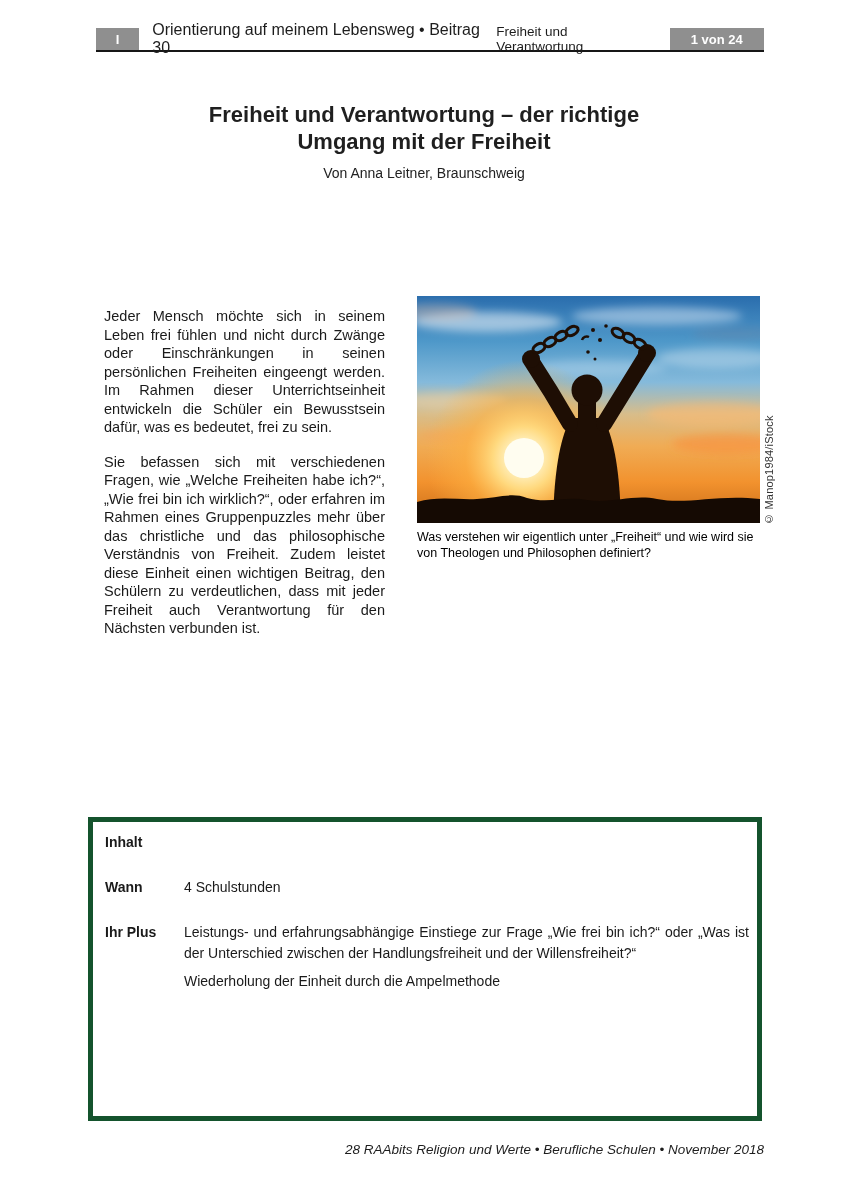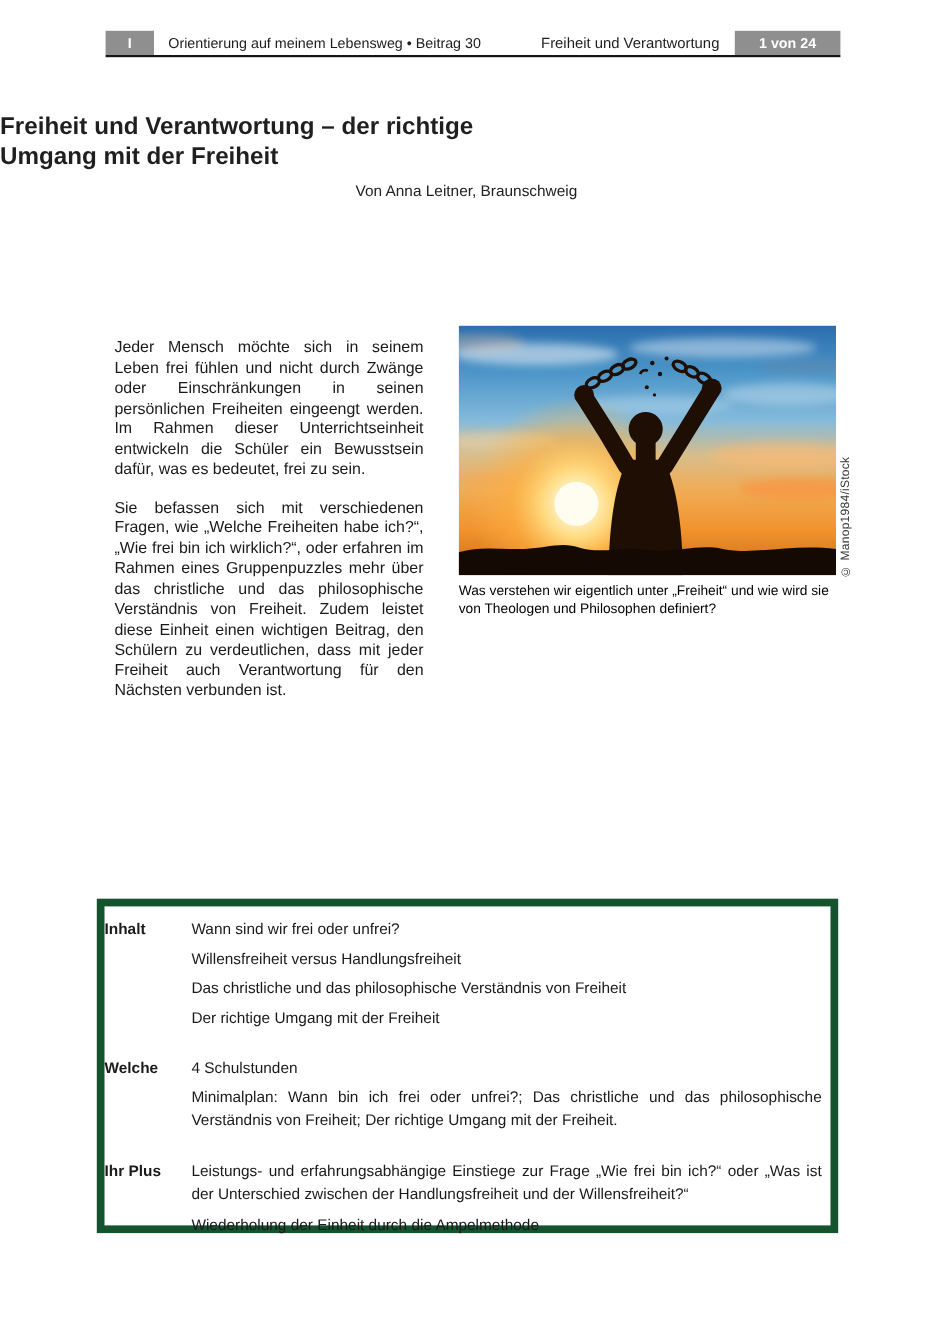--- a/index.html
+++ b/index.html
@@ -6,44 +6,44 @@
   .page{position:relative;width:848px;height:1200px;background:#fff;overflow:hidden;
         font-family:"Liberation Sans",sans-serif;color:#1a1a1a;}
 
   
   .header{position:absolute;left:96px;top:28px;width:668px;height:22px;
           display:flex;align-items:stretch;border-bottom:2px solid #161616;}
   .badge{background:#8f8f8f;color:#fff;font-weight:bold;font-size:13px;
          display:flex;align-items:center;justify-content:center;}
   .badge-section{width:44px;}
   .badge-page{width:96px;}
-  .header-left{margin-left:13px;font-size:13px;display:flex;align-items:center;color:#1d1d1d;}
+  .header-left{margin-left:13px;font-size:16px;display:flex;align-items:center;color:#1d1d1d;}
   .header-right{margin-left:auto;padding-right:14px;font-size:13.5px;display:flex;align-items:center;color:#1d1d1d;}
 
   
-  .title{position:absolute;left:0;top:101px;width:100%;text-align:left;
+  .title{position:absolute;left:0;top:101px;width:100%;text-align:center;
          font-size:22px;font-weight:bold;line-height:27px;color:#1f1f1f;}
   .byline{position:absolute;left:0;top:165px;width:100%;text-align:center;font-size:14px;color:#222;}
 
   
   .intro{position:absolute;left:88px;top:291px;width:313px;font-size:14.5px;
          line-height:18.5px;text-align:justify;hyphens:auto;-webkit-hyphens:auto;}
   .intro p{margin:16px;}
   .intro p + p{margin-top:7px;}
 
   .figure{position:absolute;left:417px;top:296px;width:343px;}
   .figure svg{display:block;}
   .caption{margin-top:6px;font-size:12.5px;line-height:16px;color:#000000;}
   .credit{position:absolute;left:763px;top:385px;height:140px;width:16px;
           writing-mode:vertical-rl;transform:rotate(180deg);
           font-size:11px;color:#333;text-align:left;letter-spacing:.2px;}
 
   
   .info-box{position:absolute;left:88px;top:817px;width:674px;height:304px;
-            border:7px solid #14532d;box-sizing:border-box;padding:10px 8px 0 0;}
+            border:5px solid #14532d;box-sizing:border-box;padding:10px 8px 0 12px;}
   .info-row{display:flex;}
   .info-row + .info-row{margin-top:25px;}
   .info-label{width:79px;flex:none;font-weight:bold;font-size:14px;line-height:20px;}
   .info-content{flex:1;font-size:14px;line-height:20px;}
   .info-item{margin-bottom:7px;}
   .info-item.justify{text-align:justify;line-height:21px;}
   .info-item:last-child{margin-bottom:0;}
 
   
   .footer{position:absolute;right:84px;top:1142px;font-size:13.5px;font-style:italic;color:#1d1d1d;}
@@ -145,37 +145,31 @@
         <path fill="#150a03" d="M0,206 C20,200 40,204 60,203 C80,202 95,196 110,202 C130,208 150,200 170,204 C195,208 215,198 240,203 C270,209 300,198 343,203 L343,227 L0,227 Z"></path>
       </g>
     </svg>
     <div class="caption">Was verstehen wir eigentlich unter „Freiheit“ und wie wird sie von Theologen und Philosophen definiert?</div>
   </div>
   <div class="credit">© Manop1984/iStock</div>
 
   <div class="info-box">
     <div class="info-row">
       <div class="info-label">Inhalt</div>
-      <div class="info-content">
-        <div class="info-item">Wann sind wir frei oder unfrei?</div>
-        <div class="info-item">Willensfreiheit versus Handlungsfreiheit</div>
-        <div class="info-item">Das christliche und das philosophische Verständnis von Freiheit</div>
-        <div class="info-item">Der richtige Umgang mit der Freiheit</div>
-      </div>
     </div>
     <div class="info-row">
-      <div class="info-label">Welche</div>
+      <div class="info-label">Wann</div>
       <div class="info-content">
         <div class="info-item">4 Schulstunden</div>
-        <div class="info-item justify">Minimalplan: Wann bin ich frei oder unfrei?; Das christliche und das philosophische Verständnis von Freiheit; Der richtige Umgang mit der Freiheit.</div>
       </div>
     </div>
     <div class="info-row">
       <div class="info-label">Ihr Plus</div>
       <div class="info-content">
         <div class="info-item justify">Leistungs- und erfahrungsabhängige Einstiege zur Frage „Wie frei bin ich?“ oder „Was ist der Unterschied zwischen der Handlungsfreiheit und der Willensfreiheit?“</div>
         <div class="info-item">Wiederholung der Einheit durch die Ampelmethode</div>
       </div>
     </div>
   </div>
 
+  <div class="footer">28 RAAbits Religion und Werte • Berufliche Schulen • November 2018</div>
 
 </div>
 
 </body></html>

